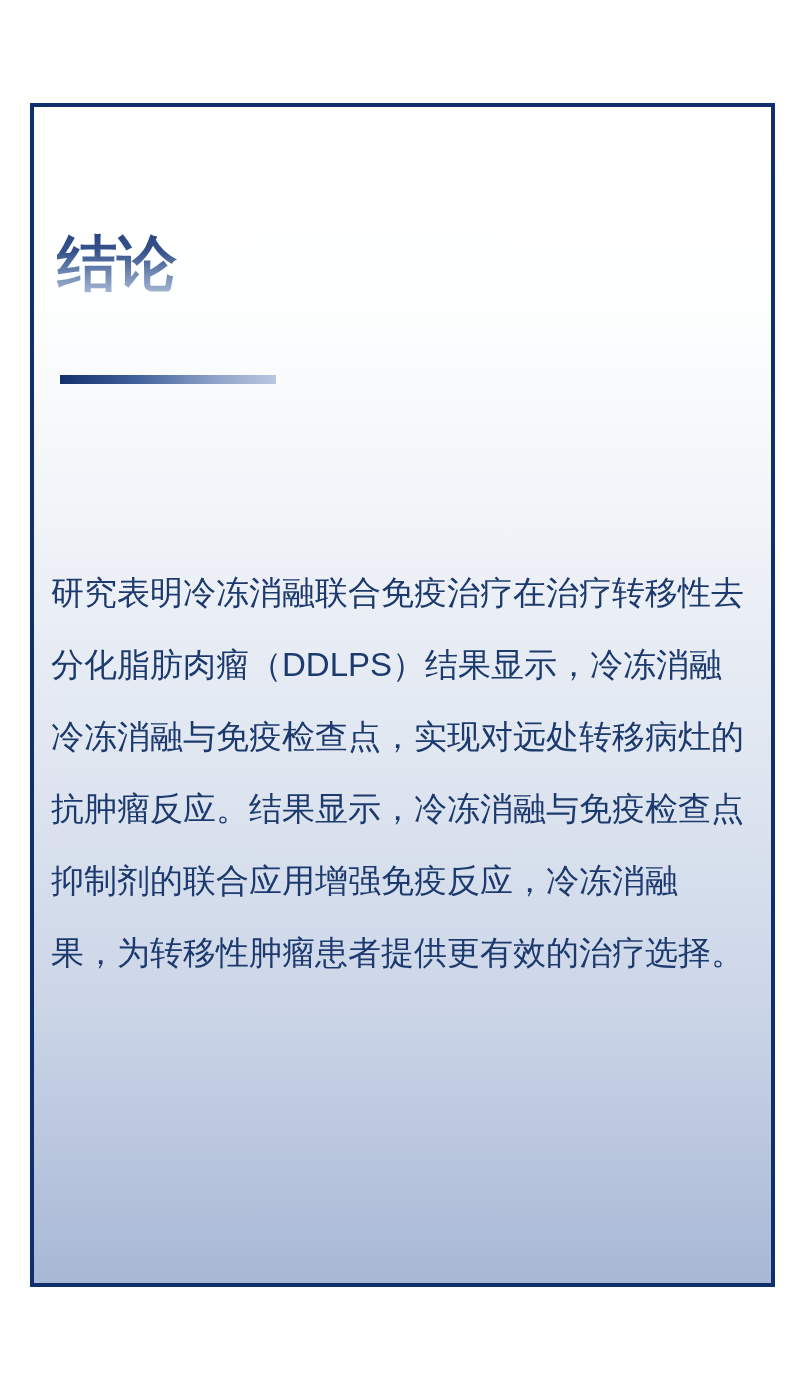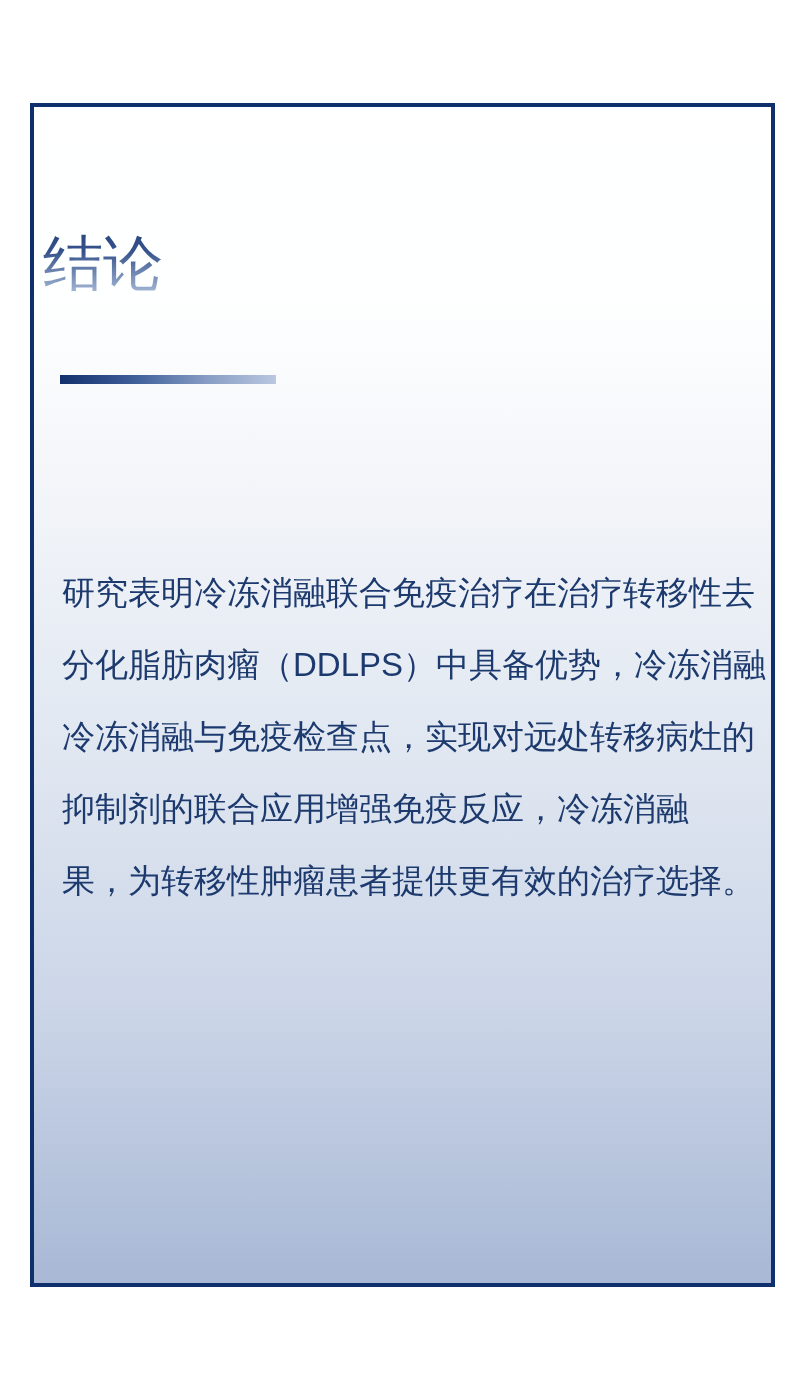--- a/index.html
+++ b/index.html
@@ -30,25 +30,25 @@
     background:linear-gradient(180deg,
       var(--card_bg_top) 0%,
       #feffff 16%,
       #f0f3f8 36%,
       var(--card_bg_mid) 55%,
       #ccd6e8 76%,
       var(--card_bg_bottom) 100%);
   }
   .card-title{
     position:absolute;
-    left:9px;top:126px;
+    left:23px;top:126px;
     margin:0;
     font-size:60px;
     line-height:62px;
-    font-weight:normal;
+    font-weight:bold;
     letter-spacing:0px;
     background:linear-gradient(180deg,
       var(--title_grad_top) 0%,
       #35528c 30%,
       #7990b8 70%,
       var(--title_grad_bottom) 100%);
     -webkit-background-clip:text;
     background-clip:text;
     color:transparent;
     white-space:nowrap;
@@ -62,21 +62,21 @@
       #3d5astrip 0%,
       var(--divider_end) 100%);
     background:linear-gradient(90deg,
       var(--divider_start) 0%,
       #40609a 35%,
       #8ba0c6 70%,
       var(--divider_end) 100%);
   }
   .conclusion-paragraph{
     position:absolute;
-    left:28px;top:450px;
+    left:17px;top:450px;
     width:700px;
   }
   .paragraph-line{
     font-size:33px;
     line-height:72px;
     height:72px;
     color:var(--body_text);
     letter-spacing:0px;
     white-space:nowrap;
   }
@@ -84,18 +84,19 @@
 </head>
 <body>
 
 <div class="card">
   <h1 class="card-title">结论</h1>
 
   <div class="title-divider"></div>
 
   <div class="conclusion-paragraph">
     <div class="paragraph-line">研究表明冷冻消融联合免疫治疗在治疗转移性去</div>
-    <div class="paragraph-line">分化脂肪肉瘤（DDLPS）中具备优势，冷冻消融</div>
+    <div class="paragraph-line">分化脂肪肉瘤（DDLPS）结果显示，冷冻消融</div>
     <div class="paragraph-line">冷冻消融与免疫检查点，实现对远处转移病灶的</div>
+    <div class="paragraph-line">抗肿瘤反应。结果显示，冷冻消融与免疫检查点</div>
     <div class="paragraph-line">抑制剂的联合应用增强免疫反应，冷冻消融</div>
     <div class="paragraph-line">果，为转移性肿瘤患者提供更有效的治疗选择。</div>
   </div>
 </div>
 
 </body></html>

